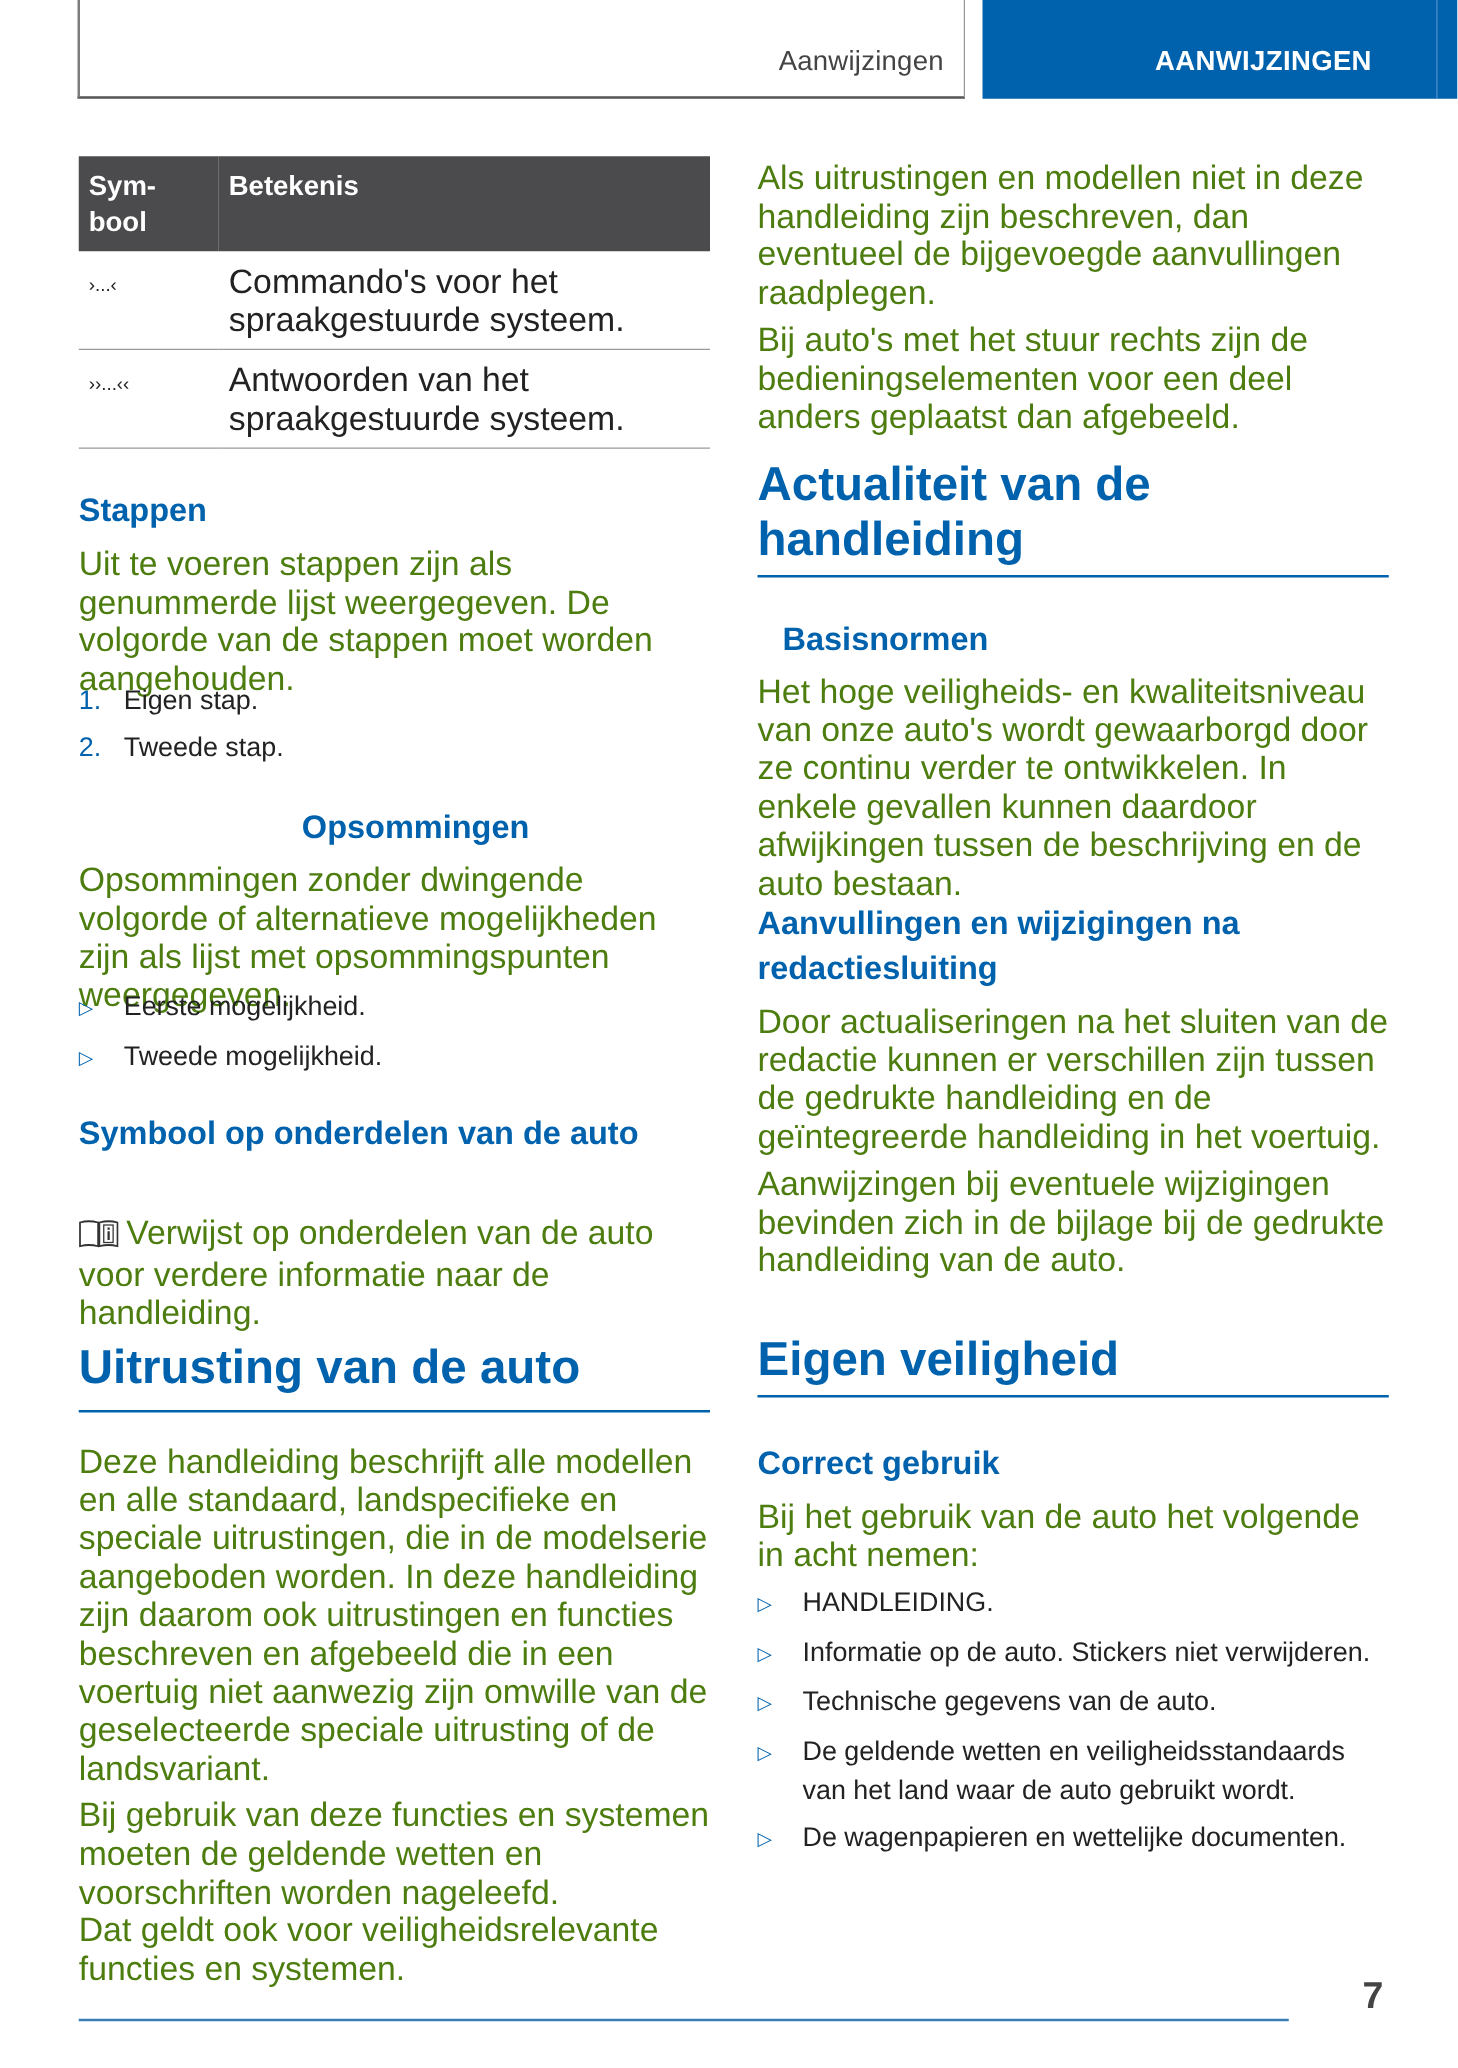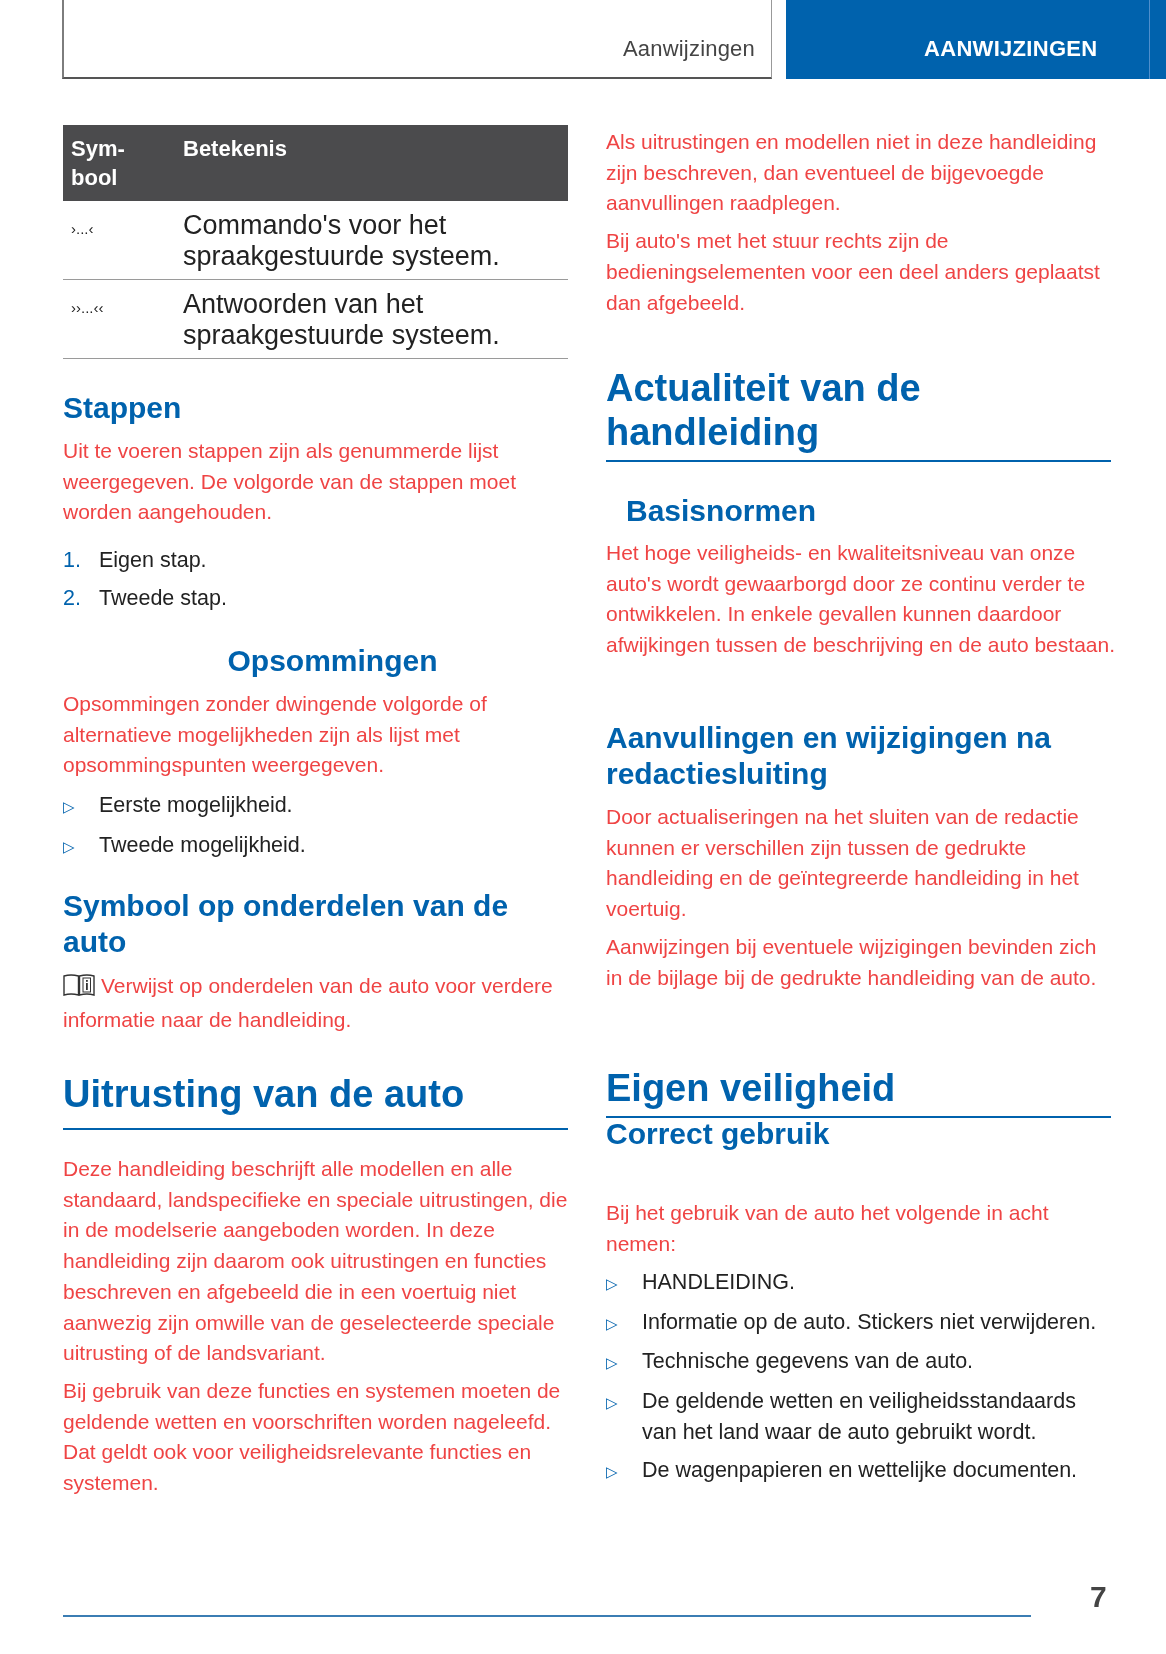--- a/index.html
+++ b/index.html
@@ -6,22 +6,22 @@
   html, body { width: 1166px; height: 1654px; background: #ffffff; }
   body { position: relative; font-family: "Liberation Sans", sans-serif; color: #222; overflow: hidden; }
 
   .hdr-box { position: absolute; left: 62px; top: 0; width: 710px; height: 79px;
     border-left: 2px solid #7d7d7d; border-bottom: 2px solid #555; border-right: 1px solid #999; }
   .hdr-label { position: absolute; right: 16px; top: 36px; font-size: 22px; color: #444; letter-spacing: 0.2px; }
   .hdr-tab { position: absolute; left: 786px; top: 0; width: 380px; height: 79px; background: #0062ad; }
   .hdr-tab .tab-line { position: absolute; left: 363px; top: 0; width: 1px; height: 79px; background: #4f8fcc; }
   .hdr-tab .tab-label { position: absolute; left: 138px; top: 36px; font-size: 22px; font-weight: bold; color: #fff; letter-spacing: 0.3px; }
 
-  p.body, .body { font-size: 21px; line-height: 30.7px; color: #ef4444; }
-  .h2 { color: #0062ad; font-weight: bold; font-size: 30px; line-height: 36px; }
+  p.body, .body { font-size: 27px; line-height: 30.7px; color: #4d7c0f; }
+  .h2 { color: #0062ad; font-weight: bold; font-size: 26px; line-height: 36px; }
   .h1 { color: #0062ad; font-weight: bold; font-size: 38px; line-height: 44px; }
   .rule { height: 2px; background: #0062ad; width: 100%; }
 
   
   table.sym { position: absolute; left: 63px; top: 125px; width: 505px; border-collapse: collapse; }
   table.sym th { background: #4b4b4d; color: #fff; text-align: left; font-size: 22px; font-weight: bold; line-height: 29px; vertical-align: top; padding: 9px 8px 9px 8px; }
   table.sym th.c1 { width: 112px; }
   table.sym td { font-size: 27px; line-height: 30.5px; padding: 9px 8px 8px 8px; vertical-align: top; color: #222; border-bottom: 1.5px solid #9a9a9a; }
   table.sym td.sym-cell { font-size: 15px; padding-top: 13px; }
 
@@ -138,21 +138,21 @@
 <div class="abs" style="left:606px; top:802px; width:510px;">
   <p class="body" style="margin-bottom:7px;">Door actualiseringen na het sluiten van de redactie kunnen er verschillen zijn tussen de gedrukte handleiding en de geïntegreerde handleiding in het voertuig.</p>
   <p class="body">Aanwijzingen bij eventuele wijzigingen bevinden zich in de bijlage bij de gedrukte handleiding van de auto.</p>
 </div>
 
 <div class="abs" style="left:606px; top:1066px; width:505px;">
   <h1 class="h1">Eigen veiligheid</h1>
   <div class="rule" style="margin-top:6px;"></div>
 </div>
 
-<h2 class="h2 abs" style="left:606px; top:1116px; width:505px;">Correct gebruik</h2>
+<h2 class="h2 abs" style="left:606px; top:1152px; width:505px;">Correct gebruik</h2>
 <p class="body abs" style="left:606px; top:1198px; width:505px;">Bij het gebruik van de auto het volgende in acht nemen:</p>
 <div class="abs" style="left:606px; top:1267px; width:510px;">
   <div class="list-item" style="margin-bottom:7px;">
     <span class="marker tri">▷</span>
     <span class="txt">HANDLEIDING.</span>
   </div>
   <div class="list-item" style="margin-bottom:7px;">
     <span class="marker tri">▷</span>
     <span class="txt">Informatie op de auto. Stickers niet verwijderen.</span>
   </div>

